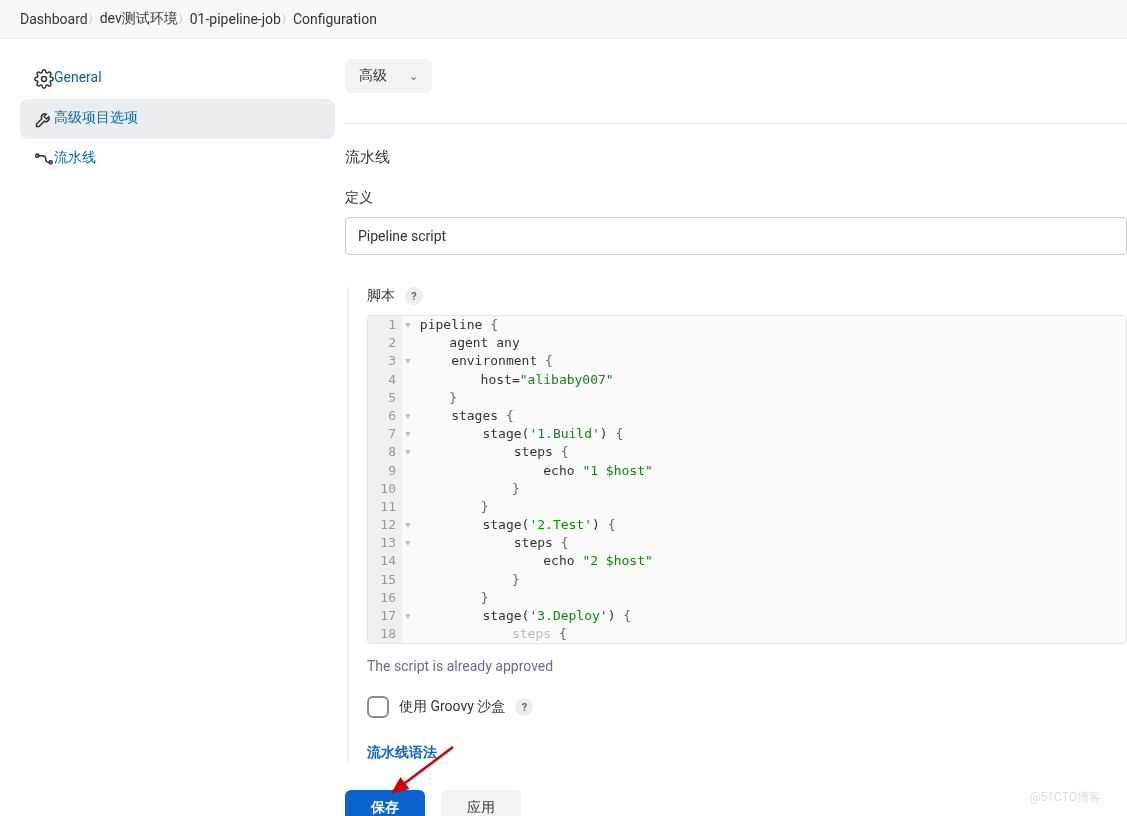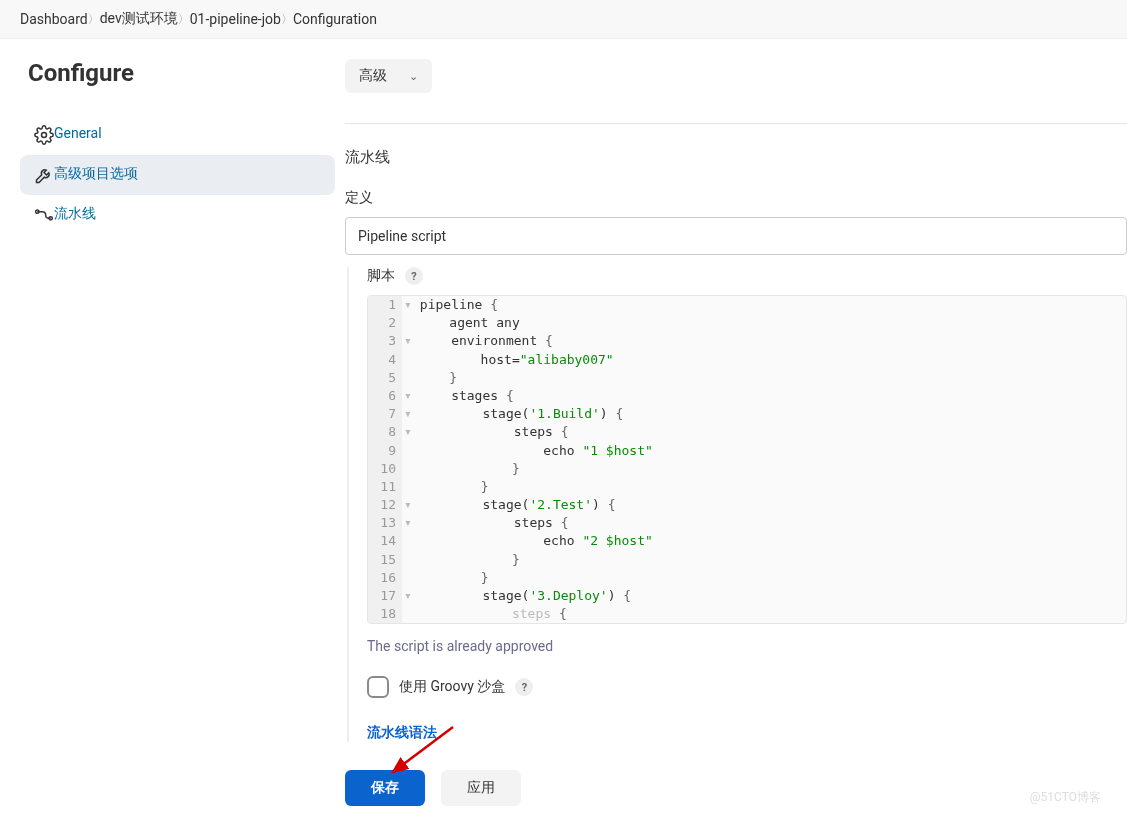--- a/index.html
+++ b/index.html
@@ -12,21 +12,21 @@
 .sidebar h1 { font-size: 24px; font-weight: 700; margin-bottom: 28px; padding-left: 8px; }
 .nav-item { display: flex; align-items: flex-start; padding: 10px 14px; border-radius: 8px; cursor: pointer; color: #0369a1; }
 .nav-item.active { background: #eaeef2; }
 .nav-item svg { width: 20px; height: 20px; flex-shrink: 0; stroke: #333; fill: none; stroke-width: 1.8; }
 .main { flex: 1; padding: 20px 0 40px 0; }
 .adv-btn { display: inline-flex; align-items: center; gap: 22px; background: #f3f3f3; border: none; border-radius: 6px; padding: 8px 14px; font-size: 14px; cursor: pointer; color: #333; margin-bottom: 30px; }
 .adv-btn .chev { font-size: 11px; color: #666; }
 hr.div { border: none; border-top: 1px solid #e5e5e5; margin: 0 0 24px 0; }
 .section-title { font-size: 15px; margin-bottom: 22px; color: #333; }
 .field-label { font-size: 14px; margin-bottom: 10px; color: #333; }
-.select-box { width: 100%; border: 1px solid #ccc; border-radius: 4px; padding: 10px 12px; font-size: 14px; background: #fff; color: #333; margin-bottom: 12px; }
+.select-box { width: 100%; border: 1px solid #ccc; border-radius: 4px; padding: 10px 12px; font-size: 14px; background: #fff; color: #333; margin-bottom: 32px; }
 .indent { border-left: 2px solid #eee; padding-left: 18px; margin-left: 2px; }
 .script-head { display: flex; align-items: flex-end; gap: 10px; margin-bottom: 10px; }
 .help-icon { display: inline-flex; align-items: center; justify-content: center; width: 18px; height: 18px; border-radius: 50%; background: #eee; color: #666; font-size: 11px; font-weight: 700; cursor: pointer; }
 .editor { border: 1px solid #e5e5e5; border-radius: 4px; background: #fafafa; font-family: Consolas, Monaco, monospace; font-size: 13px; line-height: 1.4; overflow: hidden; }
 .editor-row { display: flex; }
 .gutter { background: #f0f0f0; color: #999; text-align: right; padding: 0 6px 0 10px; user-select: none; min-width: 34px; }
 .fold { color: #bbb; min-width: 10px; padding: 0 2px; }
 .code { padding-left: 6px; white-space: pre; color: #333; flex: 1; }
 .code .str { color: #068d06; }
 .code .punc { color: #666; }
@@ -51,21 +51,20 @@
   <a href="#">dev测试环境</a>
   <span class="sep">〉</span>
   <a href="#">01-pipeline-job</a>
   <span class="sep">〉</span>
   <a href="#">Configuration</a>
 </div>
 
 <div class="layout">
 
   <aside class="sidebar">
-    <h1>Configure</h1>
 
     <div class="nav-item">
       <svg viewBox="0 0 24 24">
           <circle cx="12" cy="12" r="3"></circle>
           <path d="M19.4 15a1.7 1.7 0 0 0 .34 1.86l.06.06a2 2 0 1 1-2.83 2.83l-.06-.06a1.7 1.7 0 0 0-1.86-.34 1.7 1.7 0 0 0-1 1.55V21a2 2 0 0 1-4 0v-.09a1.7 1.7 0 0 0-1.11-1.55 1.7 1.7 0 0 0-1.86.34l-.06.06a2 2 0 1 1-2.83-2.83l.06-.06A1.7 1.7 0 0 0 4.6 15a1.7 1.7 0 0 0-1.55-1H3a2 2 0 0 1 0-4h.09A1.7 1.7 0 0 0 4.6 9a1.7 1.7 0 0 0-.34-1.86l-.06-.06a2 2 0 1 1 2.83-2.83l.06.06A1.7 1.7 0 0 0 9 4.6a1.7 1.7 0 0 0 1-1.55V3a2 2 0 0 1 4 0v.09c0 .67.4 1.27 1 1.51a1.7 1.7 0 0 0 1.86-.34l.06-.06a2 2 0 1 1 2.83 2.83l-.06.06A1.7 1.7 0 0 0 19.4 9c.24.6.84 1 1.51 1H21a2 2 0 0 1 0 4h-.09a1.7 1.7 0 0 0-1.51 1z"></path>
         </svg>
       <span>General</span>
     </div>
 
     <div class="nav-item active">

